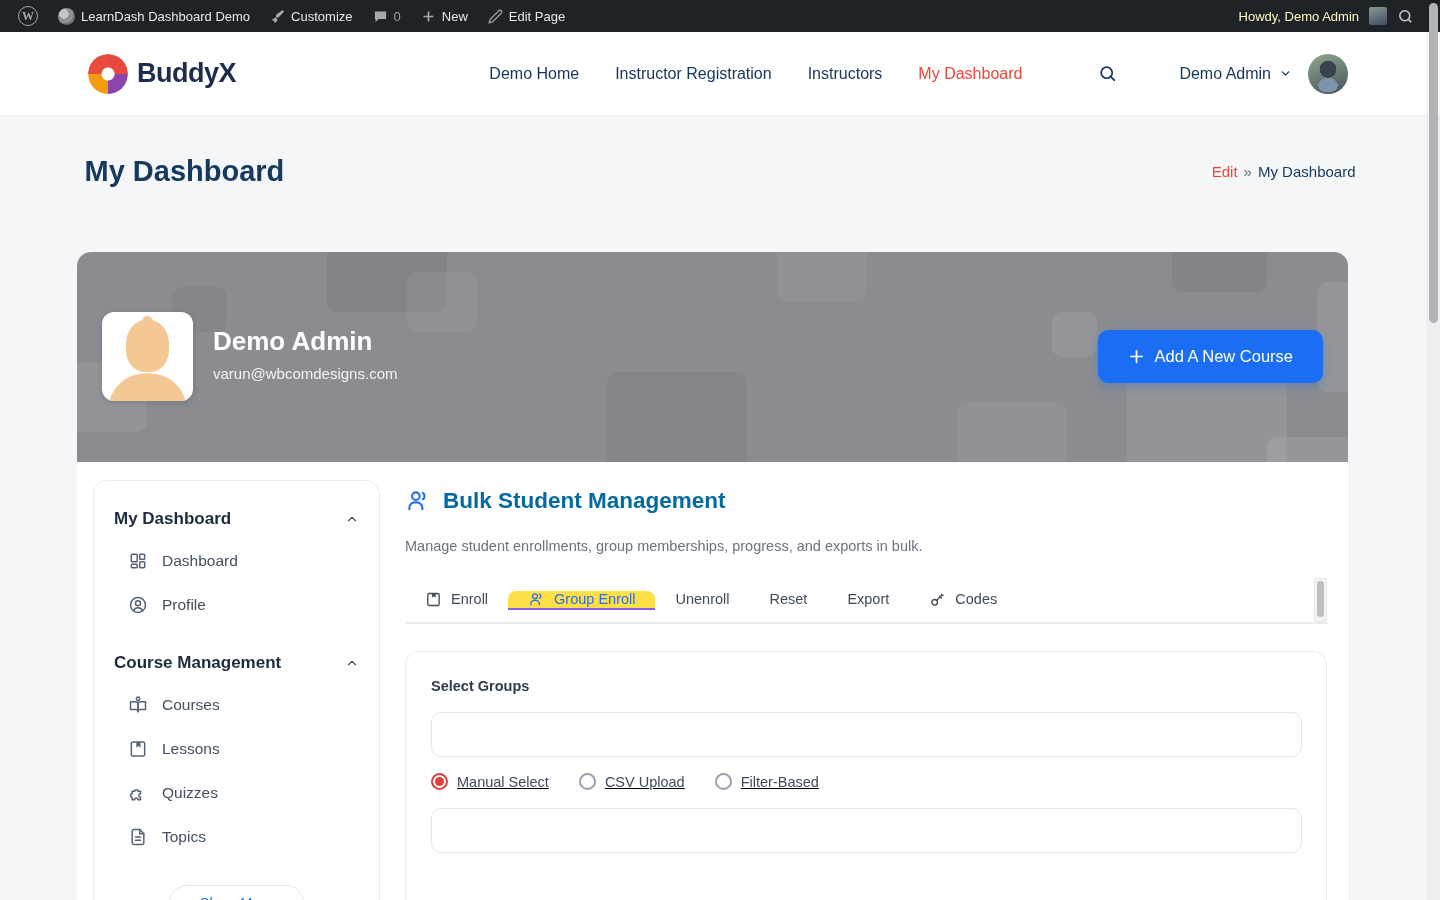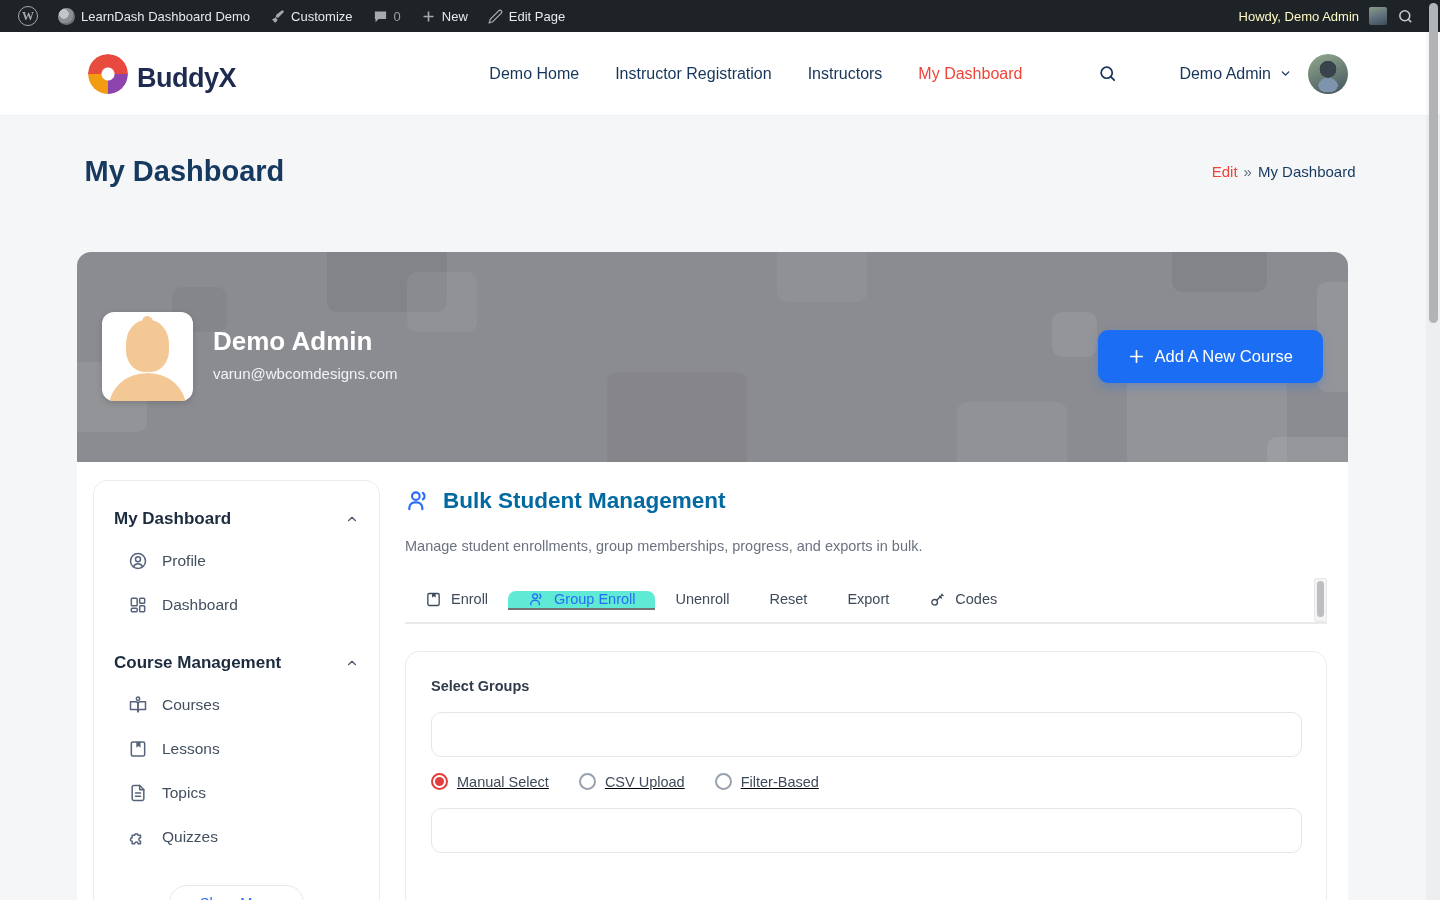--- a/index.html
+++ b/index.html
@@ -22,21 +22,21 @@
   .wp-logo { width:20px; height:20px; border-radius:50%; border:1.7px solid #a7aaad;
     display:flex; align-items:center; justify-content:center; color:#a7aaad;
     font-weight:bold; font-size:12px; font-family:"Liberation Serif", serif; }
   .site-icon { width:17px; height:17px; border-radius:50%;
     background:radial-gradient(circle at 35% 35%, #c3c6c9 0 30%, #8b9094 31% 60%, #6f7478 61%); }
 
   
   .site-header { position:absolute; top:32px; left:0; width:1440px; height:84px;
     background:#ffffff; display:flex; align-items:center; padding:0 92px 0 88px;
     border-bottom:1px solid #f0f1f3; z-index:40; }
-  .logo { display:flex; align-items:flex-end; gap:9px; cursor:pointer; }
+  .logo { display:flex; align-items:center; gap:9px; cursor:pointer; }
   .logo-mark { width:40px; height:40px; border-radius:50%;
     background:conic-gradient(#e8483f 0 25%, #8e44ad 25% 50%, #f39c12 50% 75%, #e74c3c 75%);
     -webkit-mask:radial-gradient(circle 8px at 50% 50%, transparent 0 6px, #000 7px); 
     mask:radial-gradient(circle 8px at 50% 50%, transparent 0 6px, #000 7px); }
   .logo-text { font-size:27px; font-weight:bold; color:#1d2b4f; letter-spacing:-0.5px; }
   .main-nav { margin-left:auto; display:flex; align-items:center; gap:36px; }
   .nav-link { font-size:16px; color:#16355a; font-weight:500; cursor:pointer; }
   .nav-link.active { color:#f04438; }
   .hdr-search { margin-left:40px; cursor:pointer; display:flex; }
   .hdr-user { display:flex; align-items:center; gap:8px; margin-left:26px; cursor:pointer; }
@@ -99,22 +99,22 @@
   .mp-head { display:flex; align-items:center; gap:12px; }
   .mp-head svg { stroke:#2a6df5; fill:none; stroke-width:2; stroke-linecap:round; stroke-linejoin:round; }
   .mp-title { font-size:22.5px; font-weight:bold; color:#0369a1; }
   .mp-sub { margin-top:24px; font-size:14.5px; color:#6b7280; }
 
   .tabs { position:relative; display:flex; align-items:center; margin-top:22px;
     border-bottom:2px solid #e8eaec; height:48px; }
   .tab { display:flex; align-items:center; gap:9px; padding:0 20px; font-size:14.5px;
     color:#3f4b5b; cursor:pointer; margin-bottom:-2px; border-bottom:2px solid transparent; }
   .tab svg { stroke:#3f4b5b; fill:none; stroke-width:1.9; stroke-linecap:round; stroke-linejoin:round; }
-  .tab.active { background:#5eead4; color:#2a6df5; border-radius:8px 8px 0 0;
-    border-bottom:2px solid #737373; font-weight:500; }
+  .tab.active { background:#fde047; color:#2a6df5; border-radius:8px 8px 0 0;
+    border-bottom:2px solid #8b5cf6; font-weight:500; }
   .tab.active svg { stroke:#2a6df5; }
   .tab-scrollbar { position:absolute; right:0; top:2px; width:13px; height:44px;
     background:#f4f4f5; border:1px solid #e8e8ea; border-radius:2px; }
   .tab-scroll-thumb { position:absolute; left:2px; top:2px; width:7px; height:36px;
     background:#bcbec2; border-radius:4px; }
 
   .form-card { margin-top:27px; border:1px solid #e9ebee; border-radius:14px;
     background:#fff; padding:26px 25px; height:420px; }
   .field-label { font-size:14.5px; font-weight:bold; color:#2f3b4a; margin-bottom:18px; }
   .text-input { width:871px; height:45px; border:1px solid #e4e7ea; border-radius:10px;
@@ -258,35 +258,35 @@
     <aside class="sidebar">
       <div class="sb-section-head">
         <span class="sb-section-title">My Dashboard</span>
         <svg class="chev" width="14" height="14" viewBox="0 0 24 24">
             <path d="m6 15 6-6 6 6"></path>
           </svg>
       </div>
       <div class="sb-items">
         <div class="sb-item">
           <svg width="20" height="20" viewBox="0 0 24 24">
-            <circle cx="12" cy="12" r="9"></circle>
-              <circle cx="12" cy="10" r="3"></circle>
-              <path d="M6.5 19a6 6 0 0 1 11 0"></path>
-          </svg>
-          <span>Profile</span>
-        </div>
-        <div class="sb-item">
-          <svg width="20" height="20" viewBox="0 0 24 24">
             <rect x="4" y="4" width="7" height="9" rx="1"></rect>
               <rect x="14" y="4" width="6" height="6" rx="1"></rect>
             <rect x="14" y="13" width="6" height="7" rx="1"></rect>
               <rect x="4" y="16" width="7" height="4" rx="1"></rect>
           </svg>
           <span>Dashboard</span>
         </div>
+        <div class="sb-item">
+          <svg width="20" height="20" viewBox="0 0 24 24">
+            <circle cx="12" cy="12" r="9"></circle>
+              <circle cx="12" cy="10" r="3"></circle>
+              <path d="M6.5 19a6 6 0 0 1 11 0"></path>
+          </svg>
+          <span>Profile</span>
+        </div>
       </div>
 
       <div class="sb-section-head">
         <span class="sb-section-title">Course Management</span>
         <svg class="chev" width="14" height="14" viewBox="0 0 24 24">
             <path d="m6 15 6-6 6 6"></path>
           </svg>
       </div>
       <div class="sb-items">
         <div class="sb-item">
@@ -299,30 +299,30 @@
         </div>
         <div class="sb-item">
           <svg width="20" height="20" viewBox="0 0 24 24">
             <rect x="4" y="3.5" width="16" height="17" rx="2"></rect>
               <path d="M10 3.5v7l2.5-2 2.5 2v-7" fill="#54637a" stroke="none"></path>
           </svg>
           <span>Lessons</span>
         </div>
         <div class="sb-item">
           <svg width="20" height="20" viewBox="0 0 24 24">
+            <path d="M5 10h3a2 2 0 1 1 4 0h3v3a2 2 0 1 0 0 4v3h-3a2 2 0 1 0-4 0H5v-3a2 2 0 1 1 0-4z"></path>
+          </svg>
+          <span>Quizzes</span>
+        </div>
+        <div class="sb-item">
+          <svg width="20" height="20" viewBox="0 0 24 24">
             <path d="M14 3H7a2 2 0 0 0-2 2v14a2 2 0 0 0 2 2h10a2 2 0 0 0 2-2V8z"></path>
             <path d="M14 3v5h5M9 12h6M9 16h6"></path>
           </svg>
           <span>Topics</span>
-        </div>
-        <div class="sb-item">
-          <svg width="20" height="20" viewBox="0 0 24 24">
-            <path d="M5 10h3a2 2 0 1 1 4 0h3v3a2 2 0 1 0 0 4v3h-3a2 2 0 1 0-4 0H5v-3a2 2 0 1 1 0-4z"></path>
-          </svg>
-          <span>Quizzes</span>
         </div>
       </div>
 
       <button class="show-more">Show More</button>
     </aside>
 
     <section class="main-panel">
       <div class="mp-head">
         <svg width="26" height="26" viewBox="0 0 24 24">
           <circle cx="10" cy="7.5" r="3.5"></circle>

